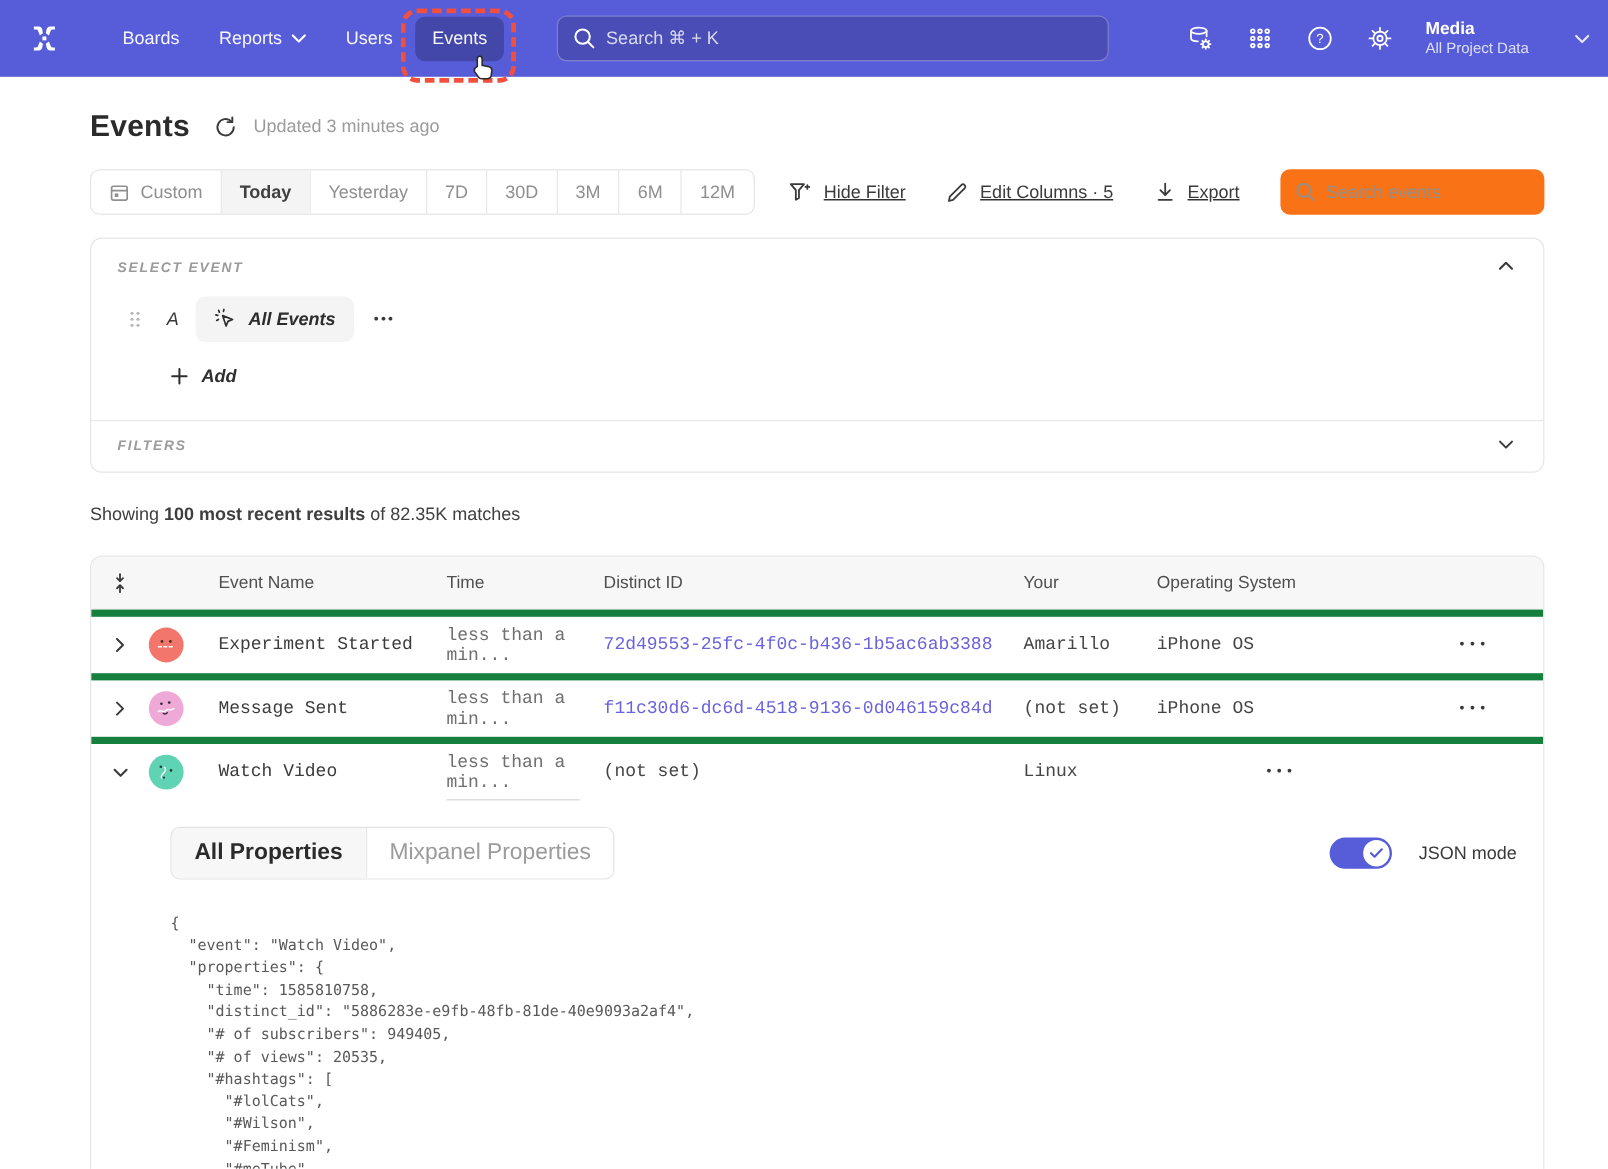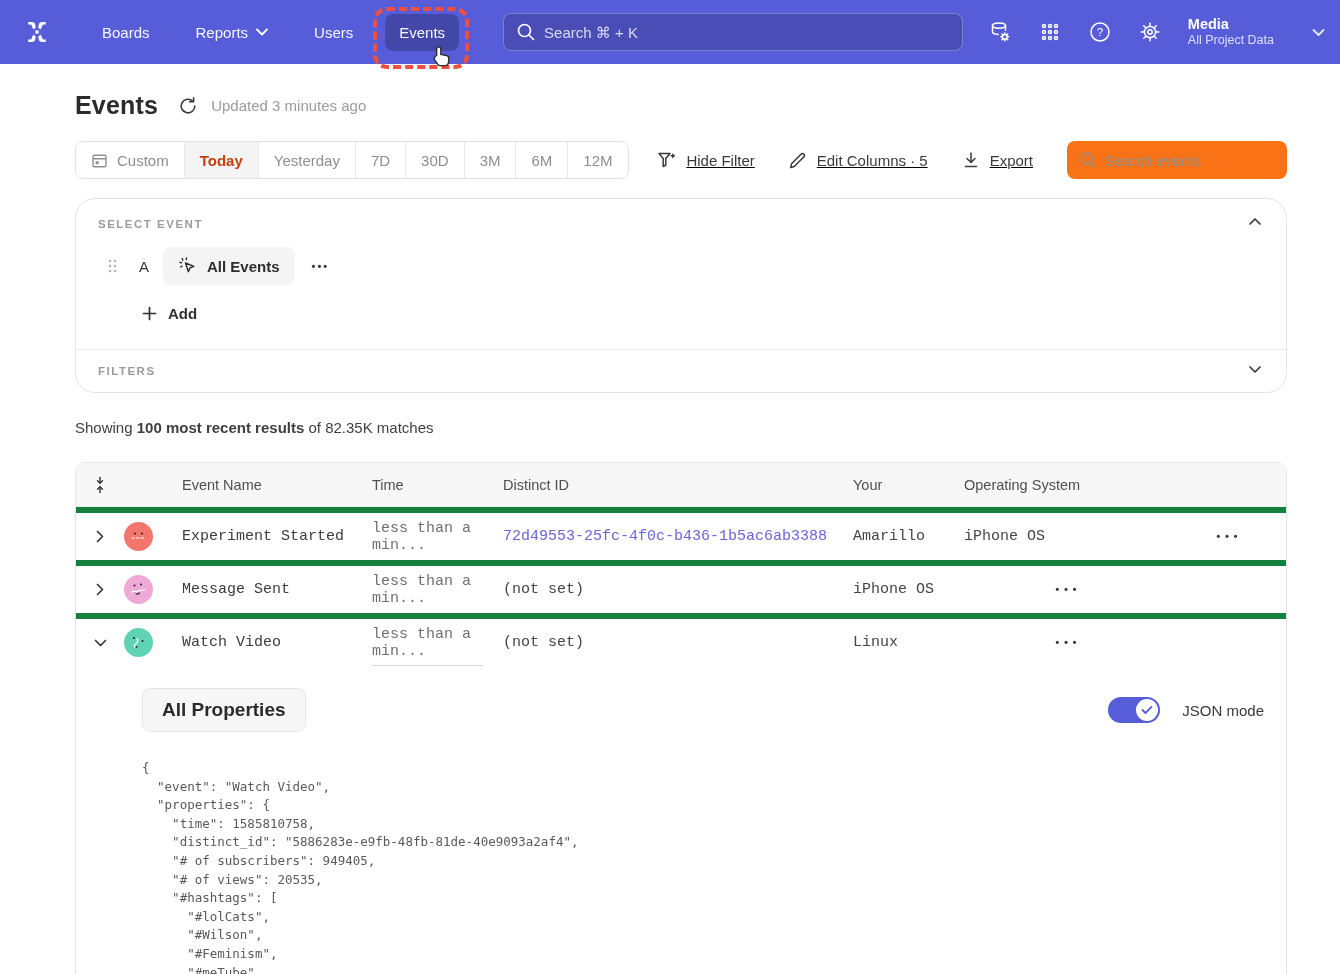--- a/index.html
+++ b/index.html
@@ -3,21 +3,21 @@
 <meta charset="utf-8">
 <style>
   * { box-sizing: border-box; margin: 0; padding: 0; }
   html,body { width:1340px; height:974px; overflow:hidden; background:#fff;
     font-family:"Liberation Sans", sans-serif; }
 
   
   .navbar { position:relative; z-index:20; height:64px; background:#575cd8;
     display:flex; align-items:center; padding:0 15px 0 22px; color:#fff; }
   .logo { width:30px; height:30px; display:flex; align-items:center; margin-right:36px; cursor:pointer; }
-  .nav-items { display:flex; align-items:center; gap:18px; }
+  .nav-items { display:flex; align-items:center; gap:5px; }
   .nav-item { font-size:15px; color:rgba(255,255,255,.95); padding:10px 14px; border-radius:8px;
     display:flex; align-items:center; gap:8px; cursor:pointer; white-space:nowrap; }
   .nav-item.active { background:rgba(0,0,0,.22); }
   .events-wrap { position:relative; }
   .selection-box { position:absolute; left:-12px; top:-7px; width:96px; height:62px;
     border:4px dashed #f2503f; border-radius:14px; pointer-events:none; }
   .cursor-hand { position:absolute; left:46px; top:31px; }
   .nav-search { margin-left:44px; position:relative; width:460px; height:38px; }
   .nav-search input { width:100%; height:100%; background:rgba(0,0,0,.16);
     border:1px solid rgba(255,255,255,.28); border-radius:8px; color:#fff;
@@ -36,32 +36,32 @@
   .page-head { margin-top:27px; display:flex; align-items:center; }
   .page-title { font-size:25px; font-weight:bold; color:#2b2b2b; letter-spacing:.2px; }
   .refresh { margin-left:20px; display:flex; cursor:pointer; }
   .updated { margin-left:13px; font-size:15px; color:#9b9b9b; }
 
   .toolbar { margin-top:21px; display:flex; align-items:center; justify-content:space-between; }
   .seg-ctl { display:inline-flex; border:1px solid #e2e2e2; border-radius:8px; overflow:hidden; height:38px; }
   .seg { display:flex; align-items:center; gap:9px; padding:0 15px; font-size:15px; color:#8e8e8e;
     border-left:1px solid #e8e8e8; cursor:pointer; background:#fff; white-space:nowrap; }
   .seg:first-child { border-left:none; }
-  .seg.active { background:#f4f4f4; color:#c2410c; font-weight:bold; }
+  .seg.active { background:#f4f4f4; color:#404040; font-weight:bold; }
   .tool-group { display:flex; align-items:center; gap:34px;text-decoration:underline; }
   .tool-btn { display:flex; align-items:center; gap:10px; font-size:15px; color:#3a3a3a;
     cursor:pointer; white-space:nowrap; }
   .search-events { position:relative; width:220px; height:38px; }
   .search-events input { width:100%; height:100%; border:none; background:#f97316; border-radius:8px;
     padding:0 10px 0 38px; font-size:15px; color:#3a3a3a; outline:none; font-family:inherit; }
   .search-events input::placeholder { color:#8f8f8f; }
   .search-events .mag { position:absolute; left:12px; top:10px; }
 
   
-  .card { margin-top:19px; border:1px solid #e5e5e5; border-radius:20px; background:#fff; }
+  .card { margin-top:19px; border:1px solid #e5e5e5; border-radius:10px; background:#fff;font-style:italic; }
   .qb-section { position:relative; padding:19px 22px 24px; }
   .qb-label { font-size:11.5px; font-weight:bold; letter-spacing:1.5px; color:#9b9b9b; }
   .collapse-btn { position:absolute; right:20px; top:14px; cursor:pointer; padding:4px; display:flex; }
   .event-row { margin-top:17px; display:flex; align-items:center; }
   .drag-handle { margin-left:9px; display:flex; cursor:grab; }
   .step-letter { margin-left:22px; font-size:15px; color:#3a3a3a; }
   .event-chip { margin-left:14px; display:flex; align-items:center; gap:9px; background:#f4f4f5;
     border-radius:8px; padding:9px 15px; cursor:pointer; }
   .event-chip .chip-label { font-size:15px; font-weight:bold; color:#2d2d2d; }
   .more-dots { margin-left:17px; font-size:11px; letter-spacing:2px; color:#3a3a3a; cursor:pointer; font-weight:bold; }
@@ -408,20 +408,21 @@
       <span class="avatar" style="background-color: rgb(239, 169, 214);">
         <svg width="29" height="29" viewBox="0 0 29 29" fill="none" stroke="#3d2a3a" stroke-width="1.2" stroke-linecap="round">
           <circle cx="10.5" cy="10.5" r="1.1" fill="#3d2a3a" stroke="none"></circle>
             <circle cx="17" cy="9.5" r="1.1" fill="#3d2a3a" stroke="none"></circle>
           <path d="M8 17c2-2.5 4 1.5 6-.8s4 .6 7-1.8" stroke="#fff"></path>
           <path d="M12 18.5c1.2.8 2.6.4 3.4-.5"></path>
         </svg>
       </span>
       <span class="cell-name">Message Sent</span>
       <span class="cell-time">less than a min...</span>
+      <span class="cell-id">f11c30d6-dc6d-4518-9136-0d046159c84d</span>
       <span class="cell-plain">(not set)</span>
       <span class="cell-plain">iPhone OS</span>
       <span class="row-menu">•••</span>
     </div>
 
     <div class="t-row data-row">
       <span class="row-chevron">
         <svg width="13" height="8" viewBox="0 0 13 8">
             <polyline points="1.5,1.5 6.5,6.5 11.5,1.5" fill="none" stroke="#3a3a3a" stroke-width="1.7" stroke-linecap="round" stroke-linejoin="round"></polyline>
           </svg>
@@ -438,20 +439,21 @@
       <span class="cell-time underlined">less than a min...</span>
       <span class="cell-plain">(not set)</span>
       <span class="cell-plain">Linux</span>
       <span class="row-menu">•••</span>
     </div>
 
     <div class="detail">
       <div class="detail-top">
         <div class="tabs">
           <div class="tab active"><span>All Properties</span></div>
+          <div class="tab"><span>Mixpanel Properties</span></div>
         </div>
         <div class="json-toggle-wrap">
           <div class="toggle">
             <div class="knob">
               <svg width="12" height="10" viewBox="0 0 12 10">
                   <polyline points="1.5,5 4.5,8 10.5,1.8" fill="none" stroke="#575cd8" stroke-width="1.8" stroke-linecap="round" stroke-linejoin="round"></polyline>
                 </svg>
             </div>
           </div>
           <span class="json-mode-label">JSON mode</span>

